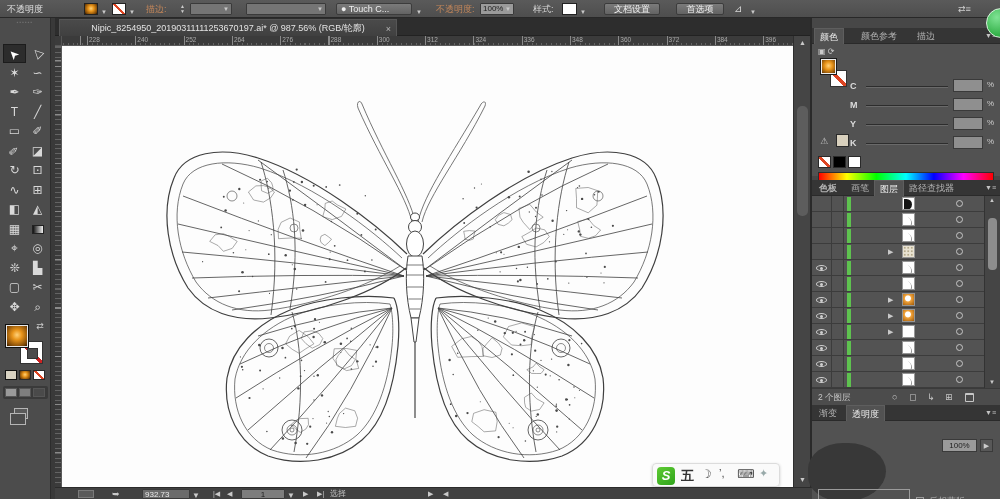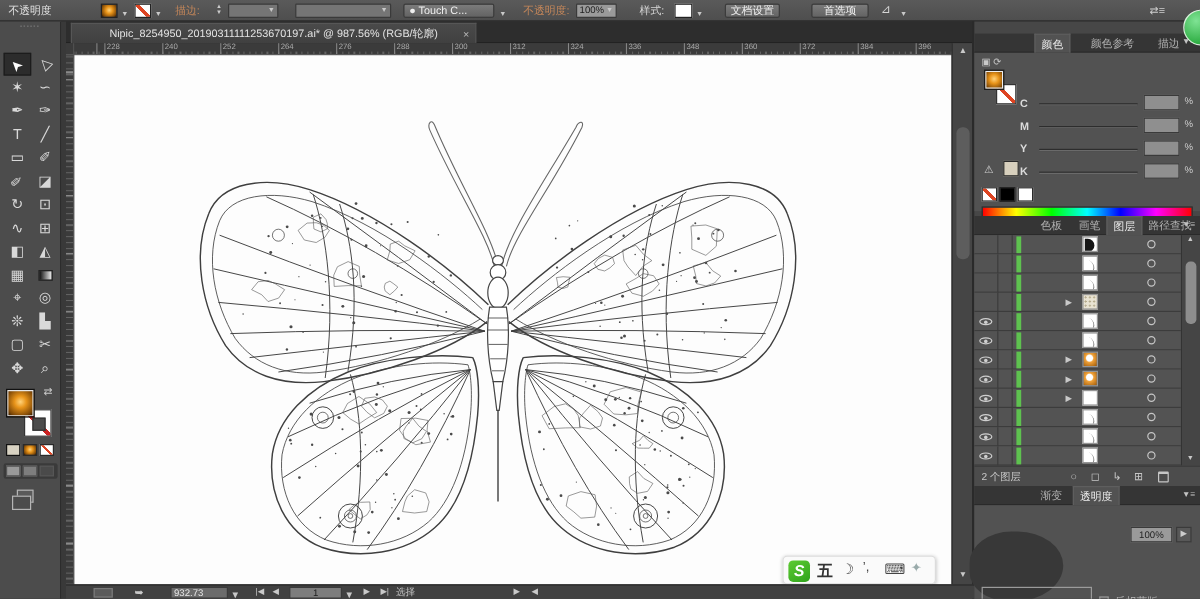--- a/index.html
+++ b/index.html
@@ -58,21 +58,21 @@
   .vs-thumb { position:absolute; left:3px; top:70px; width:11px; height:110px; background:#5d5d5d; border-radius:5px; }
   .dock-gap { left:810px; top:18px; width:2px; height:481px; background:#2a2a2a; }
 
   
   .statusbar { left:55px; top:487px; width:757px; height:12px; background:#414141; border-top:1px solid #2b2b2b; color:#c9c9c9; }
   .sb { position:absolute; top:1px; height:10px; line-height:10px; font-size:8px; }
 
   
   .right-dock { left:812px; top:18px; width:188px; height:481px; background:#474747; }
   .ptabs { position:absolute; left:0; width:188px; height:16px; background:#353535; border-bottom:1px solid #2a2a2a; }
-  .ptab { position:absolute; top:0; height:16px; line-height:16px; padding:0 5px; color:#b3b3b3; font-size:9px; cursor:pointer;margin-left:48px; }
+  .ptab { position:absolute; top:0; height:16px; line-height:16px; padding:0 5px; color:#b3b3b3; font-size:9px; cursor:pointer; }
   .ptab.on { background:#525252; color:#ededed; border:1px solid #5e5e5e; border-bottom:none; }
   .pmenu { position:absolute; right:4px; top:4px; color:#c3c3c3; font-size:7px; cursor:pointer; }
   .panel-body { position:absolute; left:0; width:188px; background:#525252; }
 
   .ch-row { position:absolute; left:0; width:188px; height:18px; }
   .ch-label { position:absolute; left:38px; top:3px; color:#dcdcdc; font-size:9px; font-weight:bold; }
   .ch-track { position:absolute; left:54px; top:8px; width:82px; height:2px; background:#2d2d2d; border-bottom:1px solid #6a6a6a; }
   .ch-val { position:absolute; left:141px; top:1px; width:30px; height:13px; background:#8f8f8f; border:1px solid #3a3a3a; }
   .ch-pct { position:absolute; left:175px; top:2px; color:#cfcfcf; font-size:8px; }
   .spectrum { position:absolute; left:6px; width:176px; height:20px; border:1px solid #2e2e2e;
@@ -136,21 +136,21 @@
     <span class="cb-item field" style="left:246px;width:80px;">
         <span class="dd-arrow" style="float:right">▼</span>
       </span>
     <span class="cb-item btn-gray" style="left:336px;width:76px;text-align:left;padding-left:4px;"><span>●</span> <span>Touch C...</span></span>
     <span class="cb-item dd-arrow" style="left:416px;top:6px;">▼</span>
     <span class="cb-item link" style="left:436px;">不透明度:</span>
     <span class="cb-item field" style="left:480px;width:34px;background:#9a9a9a;"><span>100%</span><span class="dd-arrow" style="float:right">▼</span></span>
     <span class="cb-item" style="left:533px;color:#d5d5d5;">样式:</span>
     <span class="cb-item" style="left:562px;width:15px;height:12px;background:#fff;border:1px solid #222;"></span>
     <span class="cb-item dd-arrow" style="left:580px;top:6px;">▼</span>
-    <span class="cb-item btn-gray" style="left:604px;width:46px;">文档设置</span>
+    <span class="cb-item btn-gray" style="left:604px;width:56px;">文档设置</span>
     <span class="cb-item btn-gray" style="left:676px;width:48px;">首选项</span>
     <span class="cb-item" style="left:734px;color:#d5d5d5;font-size:10px;">⊿</span>
     <span class="cb-item dd-arrow" style="left:750px;top:6px;">▼</span>
     <span class="cb-item" style="left:958px;color:#cfcfcf;font-size:9px;">⇄≡</span>
   </div>
 
   <div class="abs left-dock">
     <div class="toolbox">
       <div class="tb-head">▪▪▪▪▪▪</div>
       <div id="tools">
@@ -580,21 +580,21 @@
         </div>
       <span class="abs" style="left:8px;top:92px;color:#c9c9c9;font-size:9px;">⚠</span>
       <div class="abs" style="left:24px;top:90px;width:13px;height:13px;background:#d8d0bd;border:1px solid #2a2a2a;"></div>
       <div class="abs none-sw" style="left:6px;top:112px;width:13px;height:12px;border:1px solid #2a2a2a;"></div>
       <div class="abs" style="left:21px;top:112px;width:13px;height:12px;background:#000;border:1px solid #2a2a2a;"></div>
       <div class="abs" style="left:36px;top:112px;width:13px;height:12px;background:#fff;border:1px solid #2a2a2a;"></div>
       <div class="spectrum" style="top:128px;"></div>
     </div>
 
     <div class="ptabs" style="top:162px;">
-      <span class="ptab" style="left:2px;">色板</span>
+      <span class="ptab" style="left:2px;font-weight:bold;">色板</span>
       <span class="ptab" style="left:34px;">画笔</span>
       <span class="ptab on" style="left:62px;">图层</span>
       <span class="ptab" style="left:92px;">路径查找器</span>
       <span class="pmenu">▼≡</span>
     </div>
     <div class="panel-body" style="top:178px;height:192px;background:#4f4f4f;" id="layersBody">
       <div class="layers-scroll" style="top:0;height:192px;">
         <span class="abs" style="left:4px;top:1px;font-size:6px;color:#c9c9c9;">▲</span>
         <div class="ls-thumb"></div>
         <span class="abs" style="left:4px;top:183px;font-size:6px;color:#c9c9c9;">▼</span>

